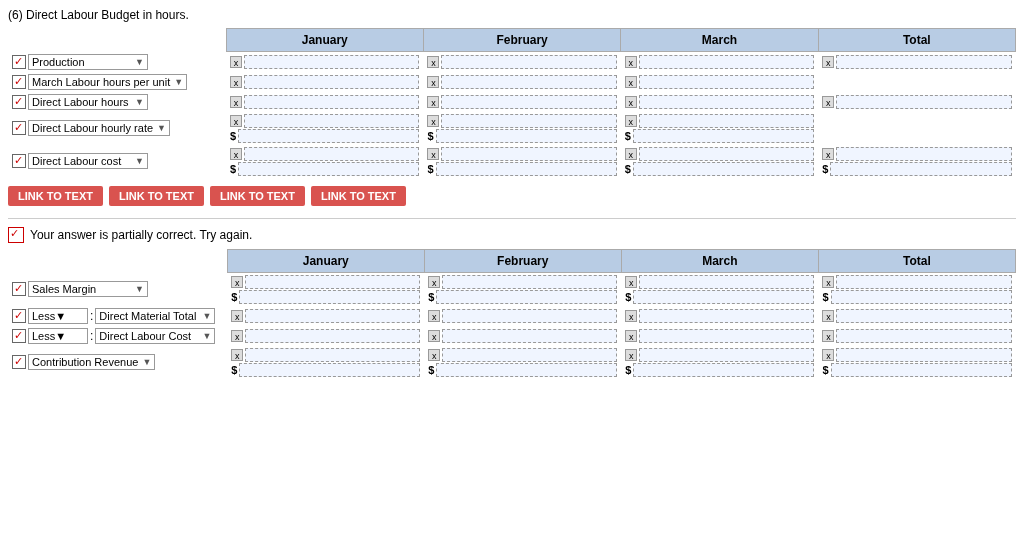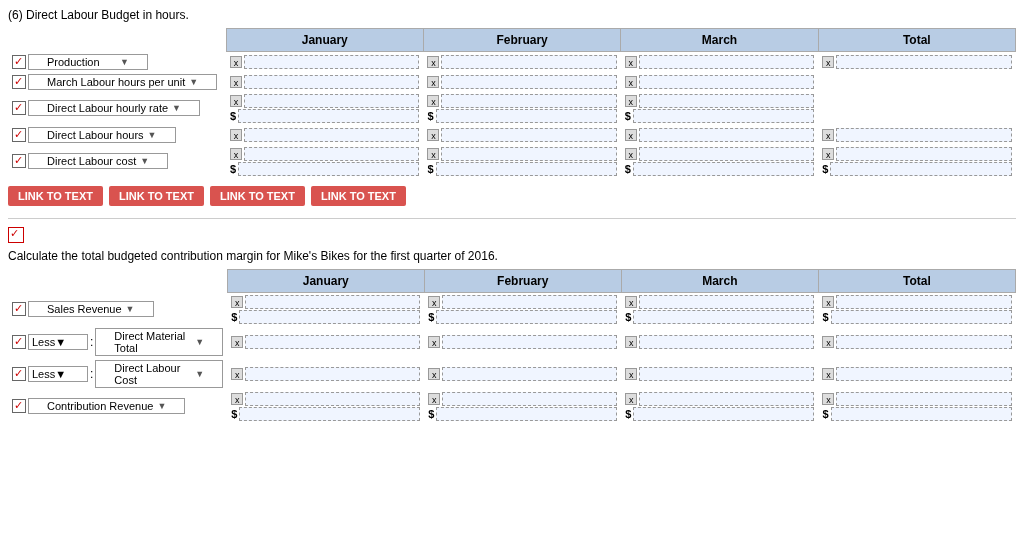--- a/index.html
+++ b/index.html
@@ -49,21 +49,21 @@
       position: absolute;
       top: -1px;
       left: 1px;
     }
 
     .label-dropdown {
       display: inline-flex;
       align-items: center;
       border: 1px solid #999;
       background: #fff;
-      padding: 1px 18px;
+      padding: 1px 3px;
       font-size: 11px;
       min-width: 120px;
       cursor: pointer;
     }
     .label-dropdown .arrow {
       margin-left: auto;
       font-size: 9px;
       color: #555;
       padding-left: 4px;
     }
@@ -257,20 +257,63 @@
               </div>
             </div>
           </td>
           <td class="input-cell"></td>
         </tr>
         <tr>
           <td class="label-cell">
             <div class="label-select">
               <span class="checkbox-icon"></span>
               <span class="label-dropdown">
+                <span>Direct Labour hours</span>
+                <span class="arrow">▼</span>
+              </span>
+            </div>
+          </td>
+          <td class="input-cell">
+            <div class="input-wrapper">
+              <div class="x-row">
+                <span class="x-btn">x</span>
+                <input class="dashed-input" type="text" style="">
+              </div>
+            </div>
+          </td>
+          <td class="input-cell">
+            <div class="input-wrapper">
+              <div class="x-row">
+                <span class="x-btn">x</span>
+                <input class="dashed-input" type="text" style="">
+              </div>
+            </div>
+          </td>
+          <td class="input-cell">
+            <div class="input-wrapper">
+              <div class="x-row">
+                <span class="x-btn">x</span>
+                <input class="dashed-input" type="text" style="">
+              </div>
+            </div>
+          </td>
+          <td class="input-cell">
+            <div class="input-wrapper">
+              <div class="x-row">
+                <span class="x-btn">x</span>
+                <input class="dashed-input" type="text" style="">
+              </div>
+            </div>
+          </td>
+        </tr>
+        <tr>
+          <td class="label-cell">
+            <div class="label-select">
+              <span class="checkbox-icon"></span>
+              <span class="label-dropdown">
                 <span>Direct Labour hourly rate</span>
                 <span class="arrow">▼</span>
               </span>
             </div>
           </td>
           <td class="input-cell">
             <div class="input-wrapper">
               <div class="x-row">
                 <span class="x-btn">x</span>
                 <input class="dashed-input" type="text" style="">
@@ -299,63 +342,20 @@
                 <span class="x-btn">x</span>
                 <input class="dashed-input" type="text" style="">
               </div>
               <div class="dollar-input-row">
                 <span class="dollar-sign">$</span>
                 <input class="dashed-input" type="text" style="">
               </div>
             </div>
           </td>
           <td class="input-cell"></td>
-        </tr>
-        <tr>
-          <td class="label-cell">
-            <div class="label-select">
-              <span class="checkbox-icon"></span>
-              <span class="label-dropdown">
-                <span>Direct Labour hours</span>
-                <span class="arrow">▼</span>
-              </span>
-            </div>
-          </td>
-          <td class="input-cell">
-            <div class="input-wrapper">
-              <div class="x-row">
-                <span class="x-btn">x</span>
-                <input class="dashed-input" type="text" style="">
-              </div>
-            </div>
-          </td>
-          <td class="input-cell">
-            <div class="input-wrapper">
-              <div class="x-row">
-                <span class="x-btn">x</span>
-                <input class="dashed-input" type="text" style="">
-              </div>
-            </div>
-          </td>
-          <td class="input-cell">
-            <div class="input-wrapper">
-              <div class="x-row">
-                <span class="x-btn">x</span>
-                <input class="dashed-input" type="text" style="">
-              </div>
-            </div>
-          </td>
-          <td class="input-cell">
-            <div class="input-wrapper">
-              <div class="x-row">
-                <span class="x-btn">x</span>
-                <input class="dashed-input" type="text" style="">
-              </div>
-            </div>
-          </td>
         </tr>
         <tr>
           <td class="label-cell">
             <div class="label-select">
               <span class="checkbox-icon"></span>
               <span class="label-dropdown">
                 <span>Direct Labour cost</span>
                 <span class="arrow">▼</span>
               </span>
             </div>
@@ -418,40 +418,40 @@
       <button class="link-btn">LINK TO TEXT</button>
       <button class="link-btn">LINK TO TEXT</button>
     </div>
 </div>
 
 <hr class="divider">
 
 <div>
   <div class="partial-correct">
     <span class="partial-icon"></span>
+    <span>Your answer is partially correct.  Try again.</span>
   </div>
-  <p class="calc-text">Calculate the total budgeted contribution margin for Mike's Bikes for the first quarter of 2016.</p>
 
   <table class="budget-table">
     <thead>
       <tr>
         <th style="background:#fff; border:none; width:210px;"></th>
         <th>January</th>
         <th>February</th>
         <th>March</th>
         <th>Total</th>
       </tr>
     </thead>
     <tbody id="section2-body">
     <tr>
           <td class="label-cell">
             <div class="label-select">
               <span class="checkbox-icon"></span>
               <span class="label-dropdown">
-                <span>Sales Revenue</span>
+                <span>Sales Margin</span>
                 <span class="arrow">▼</span>
               </span>
             </div>
           </td>
           <td class="input-cell">
             <div class="input-wrapper">
               <div class="x-row">
                 <span class="x-btn">x</span>
                 <input class="dashed-input" type="text" style="">
               </div>

